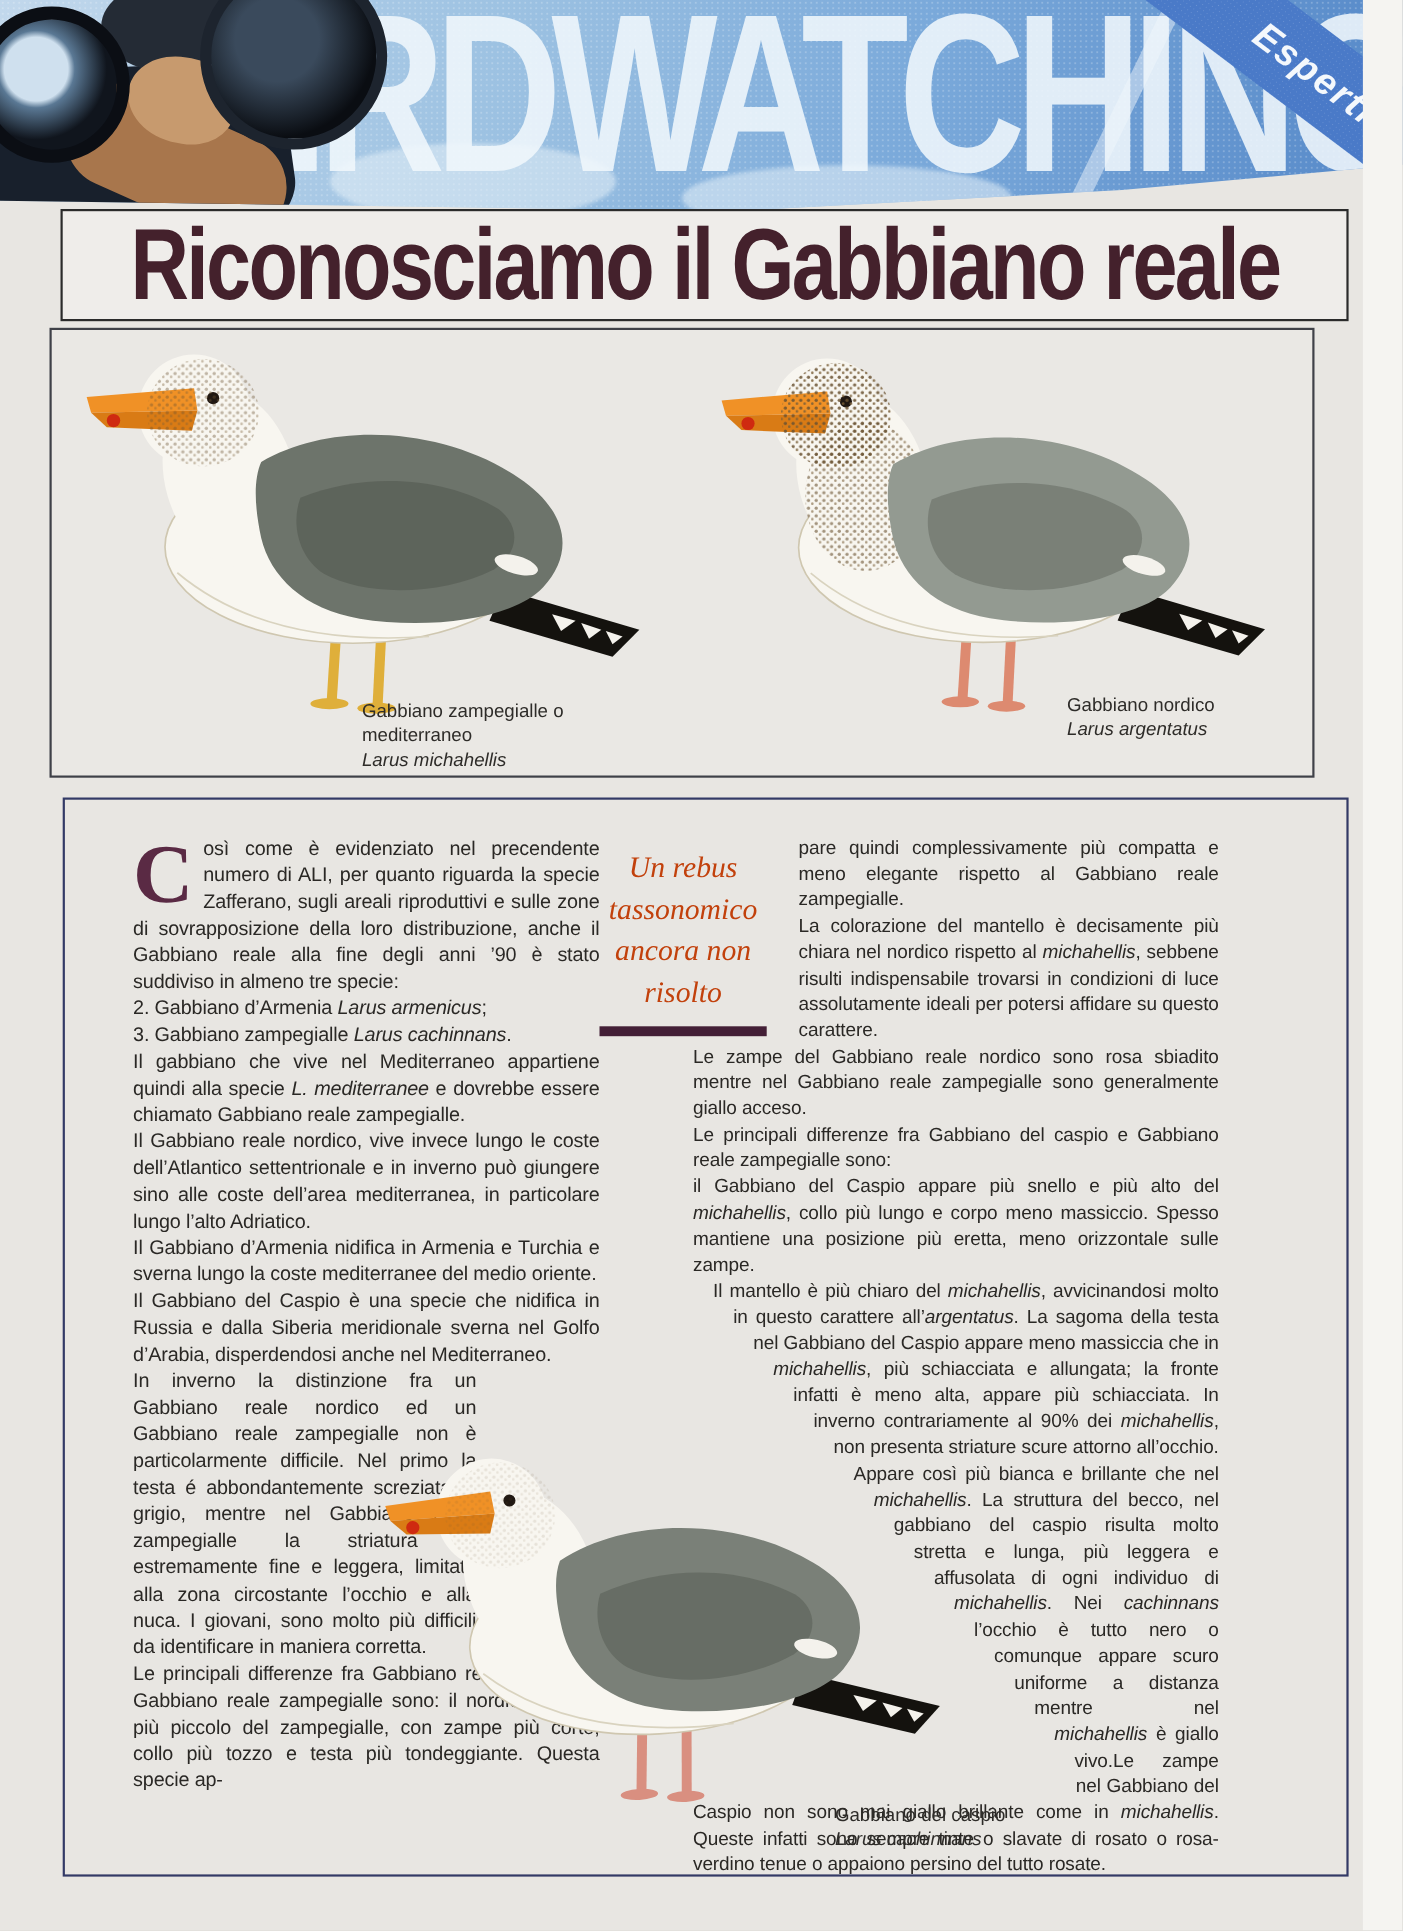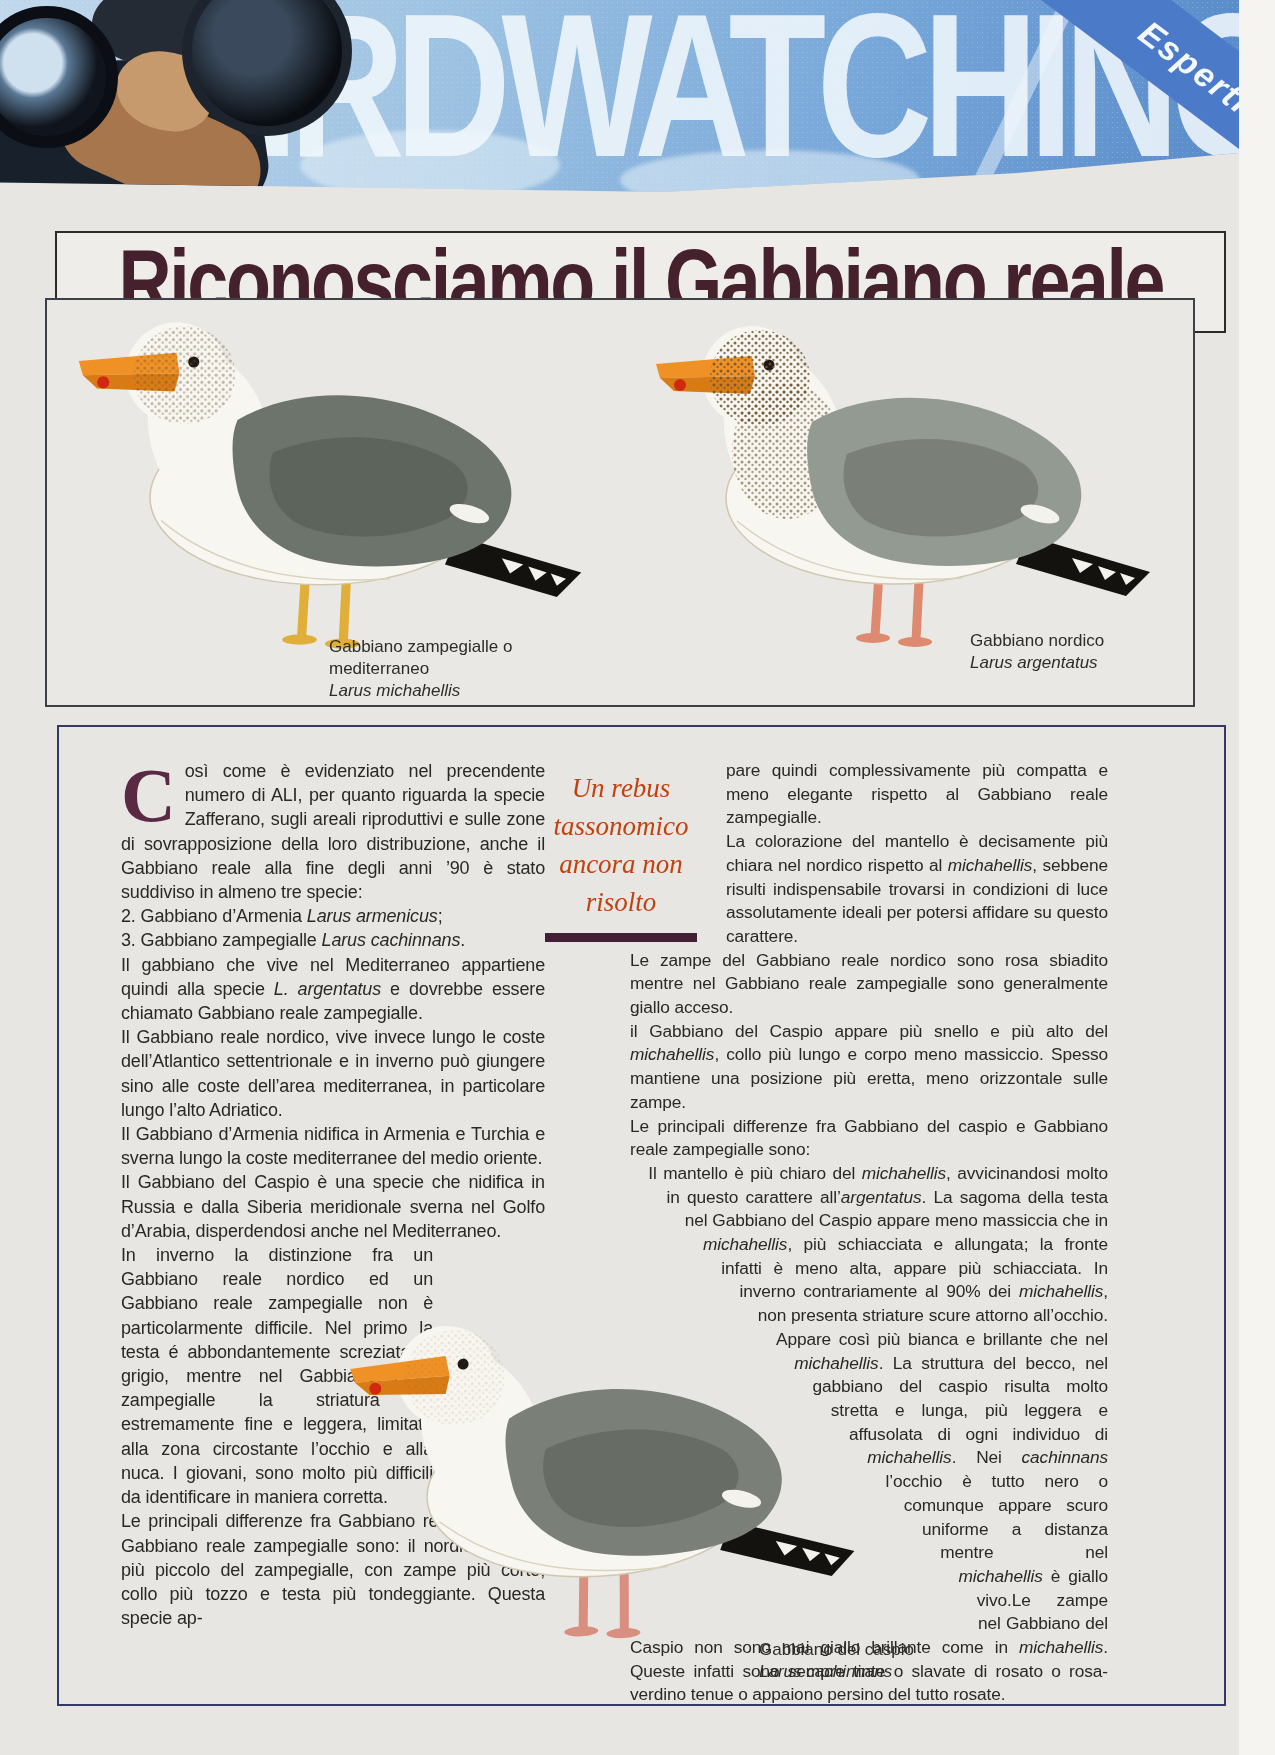--- a/index.html
+++ b/index.html
@@ -32,21 +32,21 @@
             background:radial-gradient(circle at 40% 40%,#3a4a5c 0 30%,#0a0d12 70%);}
   
   .esperti-band{position:absolute;left:1030px;top:28px;width:330px;height:78px;background:#4a7ac8;
                 transform:rotate(37deg);display:flex;align-items:center;justify-content:center;
                 background-image:radial-gradient(rgba(255,255,255,.18) 22%,transparent 24%);background-size:4px 4px;}
   .esperti-band span{color:#f4f8fc;font-style:italic;font-weight:bold;font-size:34px;letter-spacing:2px;}
   
   .page-edge{position:absolute;right:0;top:0;width:36px;height:1755px;background:#f5f4f1;}
   
   .title-box{position:absolute;left:55px;top:190px;width:1167px;height:98px;border:2px solid #2b2b2b;
-             background:#efedea;display:flex;align-items:center;justify-content:center;overflow:hidden;margin-top:41px;}
+             background:#efedea;display:flex;align-items:center;justify-content:center;overflow:hidden;}
   .title-box h1{margin:0;font-size:92px;line-height:92px;font-weight:bold;letter-spacing:-3px;color:#44212c;
                 transform:scaleX(.8);white-space:nowrap;}
   
   .illus-box{position:absolute;left:45px;top:298px;width:1146px;height:405px;border:2px solid #3f4148;
              background:#eae8e4;overflow:hidden;}
   .gull{position:absolute;}
   .gull-1{left:12px;top:2px;width:540px;height:356px;}
   .gull-2{left:585px;top:6px;width:540px;height:350px;}
   .caption{position:absolute;font-size:17px;line-height:22px;color:#2e2c29;}
   .caption .latin{font-style:italic;display:block;}
@@ -156,34 +156,34 @@
   </div>
 
   <div class="body-box">
 
     <div class="col col-left">
       <p>
         <span class="dropcap">C</span><span>osì come è evidenziato nel precendente numero di ALI, per quanto riguarda la specie Zafferano, sugli areali riproduttivi e sulle zone di sovrapposizione della loro distribuzione, anche il Gabbiano reale alla fine degli anni ’90 è stato suddiviso in almeno tre specie:</span>
       </p>
       <p class="list-item">2. Gabbiano d’Armenia <i>Larus armenicus</i>;</p>
       <p class="list-item">3. Gabbiano zampegialle <i>Larus cachinnans</i>.</p>
-      <p>Il gabbiano che vive nel Mediterraneo appartiene quindi alla specie <i>L. argentatus</i> e dovrebbe essere chiamato Gabbiano reale zampegialle.</p>
+      <p>Il gabbiano che vive nel Mediterraneo appartiene quindi alla specie <i>L. mediterranee</i> e dovrebbe essere chiamato Gabbiano reale zampegialle.</p>
       <p>Il Gabbiano reale nordico, vive invece lungo le coste dell’Atlantico settentrionale e in inverno può giungere sino alle coste dell’area mediterranea, in particolare lungo l’alto Adriatico.</p>
       <p>Il Gabbiano d’Armenia nidifica in Armenia e Turchia e sverna lungo la coste mediterranee del medio oriente.</p>
       <p>Il Gabbiano del Caspio è una specie che nidifica in Russia e dalla Siberia meridionale sverna nel Golfo d’Arabia, disperdendosi anche nel Mediterraneo.</p>
       <p><span class="birdspacer-left"></span><span>In inverno la distinzione fra un Gabbiano reale nordico ed un Gabbiano reale zampegialle non è particolarmente difficile. Nel primo la testa é abbondantemente screziata di grigio, mentre nel Gabbiano reale zampegialle la striatura è estremamente fine e leggera, limitata alla zona circostante l’occhio e alla nuca. I giovani, sono molto più difficili da identificare in maniera corretta.</span></p>
       <p>Le principali differenze fra Gabbiano reale nordico e Gabbiano reale zampegialle sono: il nordico appare più piccolo del zampegialle, con zampe più corte, collo più tozzo e testa più tondeggiante. Questa specie ap-</p>
     </div>
 
     <div class="col col-right">
       <p><span class="qspacer"></span><span>pare quindi complessivamente più compatta e meno elegante rispetto al Gabbiano reale zampegialle.</span></p>
       <p>La colorazione del mantello è decisamente più chiara nel nordico rispetto al <i>michahellis</i>, sebbene risulti indispensabile trovarsi in condizioni di luce assolutamente ideali per potersi affidare su questo carattere.</p>
       <p>Le zampe del Gabbiano reale nordico sono rosa sbiadito mentre nel Gabbiano reale zampegialle sono generalmente giallo acceso.</p>
+      <p>Le principali differenze fra Gabbiano del caspio e Gabbiano reale zampegialle sono:</p>
       <p>il Gabbiano del Caspio appare più snello e più alto del <i>michahellis</i>, collo più lungo e corpo meno massiccio. Spesso mantiene una posizione più eretta, meno orizzontale sulle zampe.</p>
-      <p>Le principali differenze fra Gabbiano del caspio e Gabbiano reale zampegialle sono:</p>
       <p><span class="birdspacer-right"></span><span>Il mantello è più chiaro del <i>michahellis</i>, avvicinandosi molto in questo carattere all’<i>argentatus</i>. La sagoma della testa nel Gabbiano del Caspio appare meno massiccia che in <i>michahellis</i>, più schiacciata e allungata; la fronte infatti è meno alta, appare più schiacciata. In inverno contrariamente al 90% dei <i>michahellis</i>, non presenta striature scure attorno all’occhio. Appare così più bianca e brillante che nel <i>michahellis</i>. La struttura del becco, nel gabbiano del caspio risulta molto stretta e lunga, più leggera e affusolata di ogni individuo di <i>michahellis</i>. Nei <i>cachinnans</i> l’occhio è tutto nero o comunque appare scuro uniforme a distanza mentre nel <i>michahellis</i> è giallo vivo.Le zampe nel Gabbiano del Caspio non sono mai giallo brillante come in <i>michahellis</i>. Queste infatti sono sempre tinte o slavate di rosato o rosa-verdino tenue o appaiono persino del tutto rosate.</span></p>
     </div>
 
     <div class="pull-quote">
       <div class="pq-text">Un rebus tassonomico ancora non risolto</div>
       <div class="pq-rule"></div>
     </div>
 
     <svg class="gull gull-3" style="--leg:#d98f80;--wing:#7a8078;--spk-head:.12;--spk-neck:0;" viewBox="0 0 520 350">
       <use href="#gull"></use>

